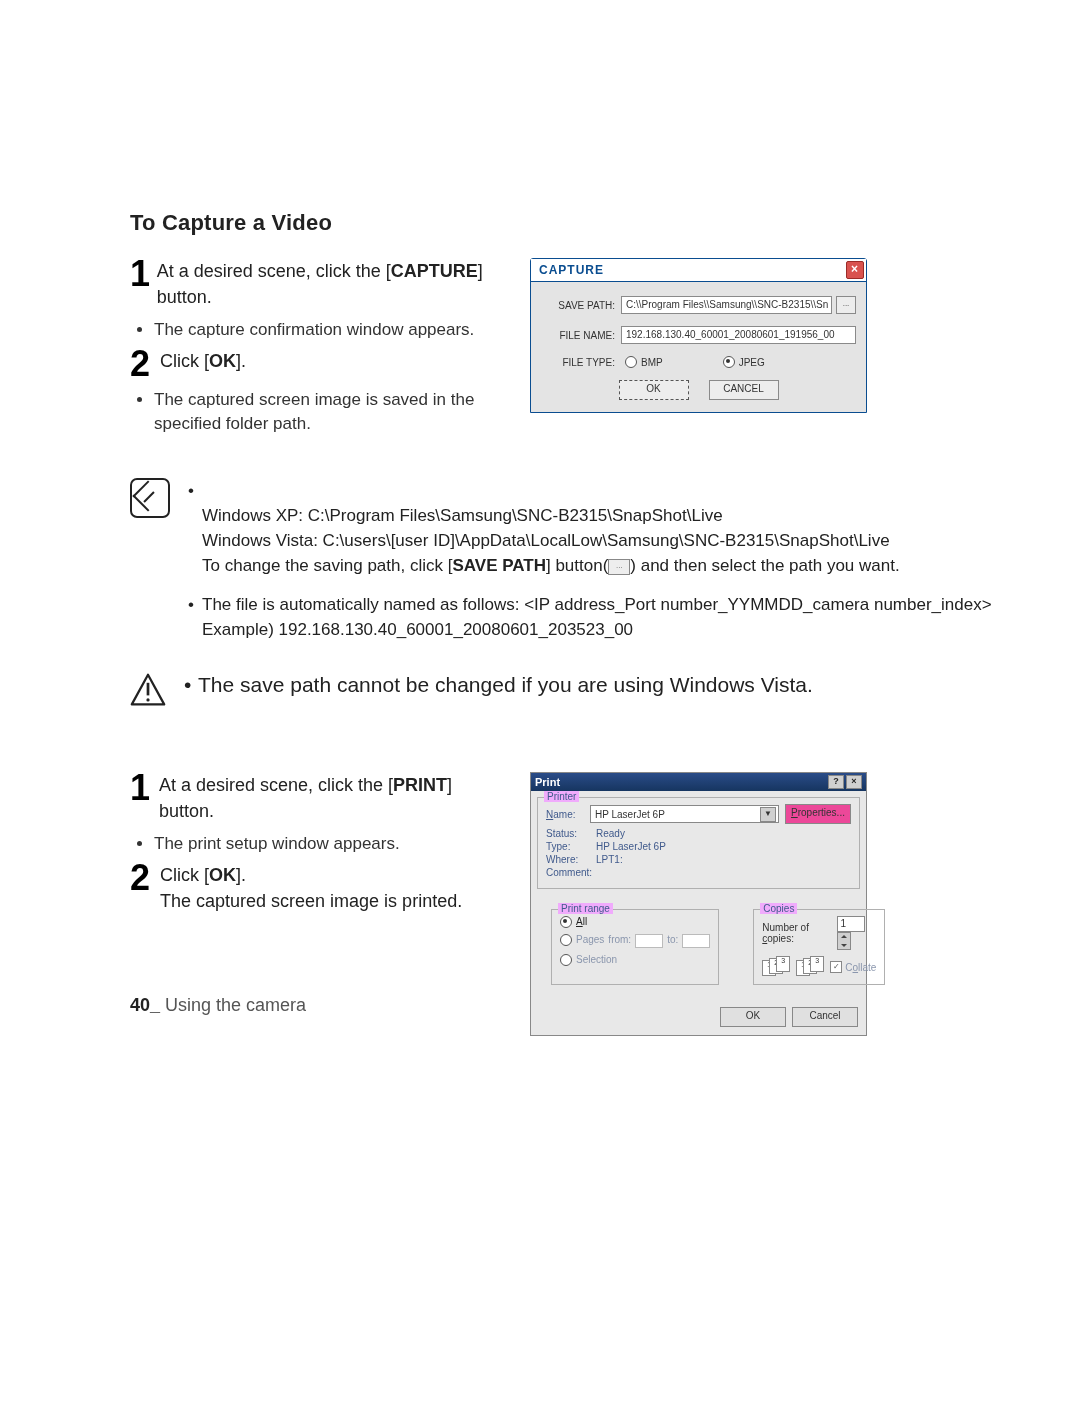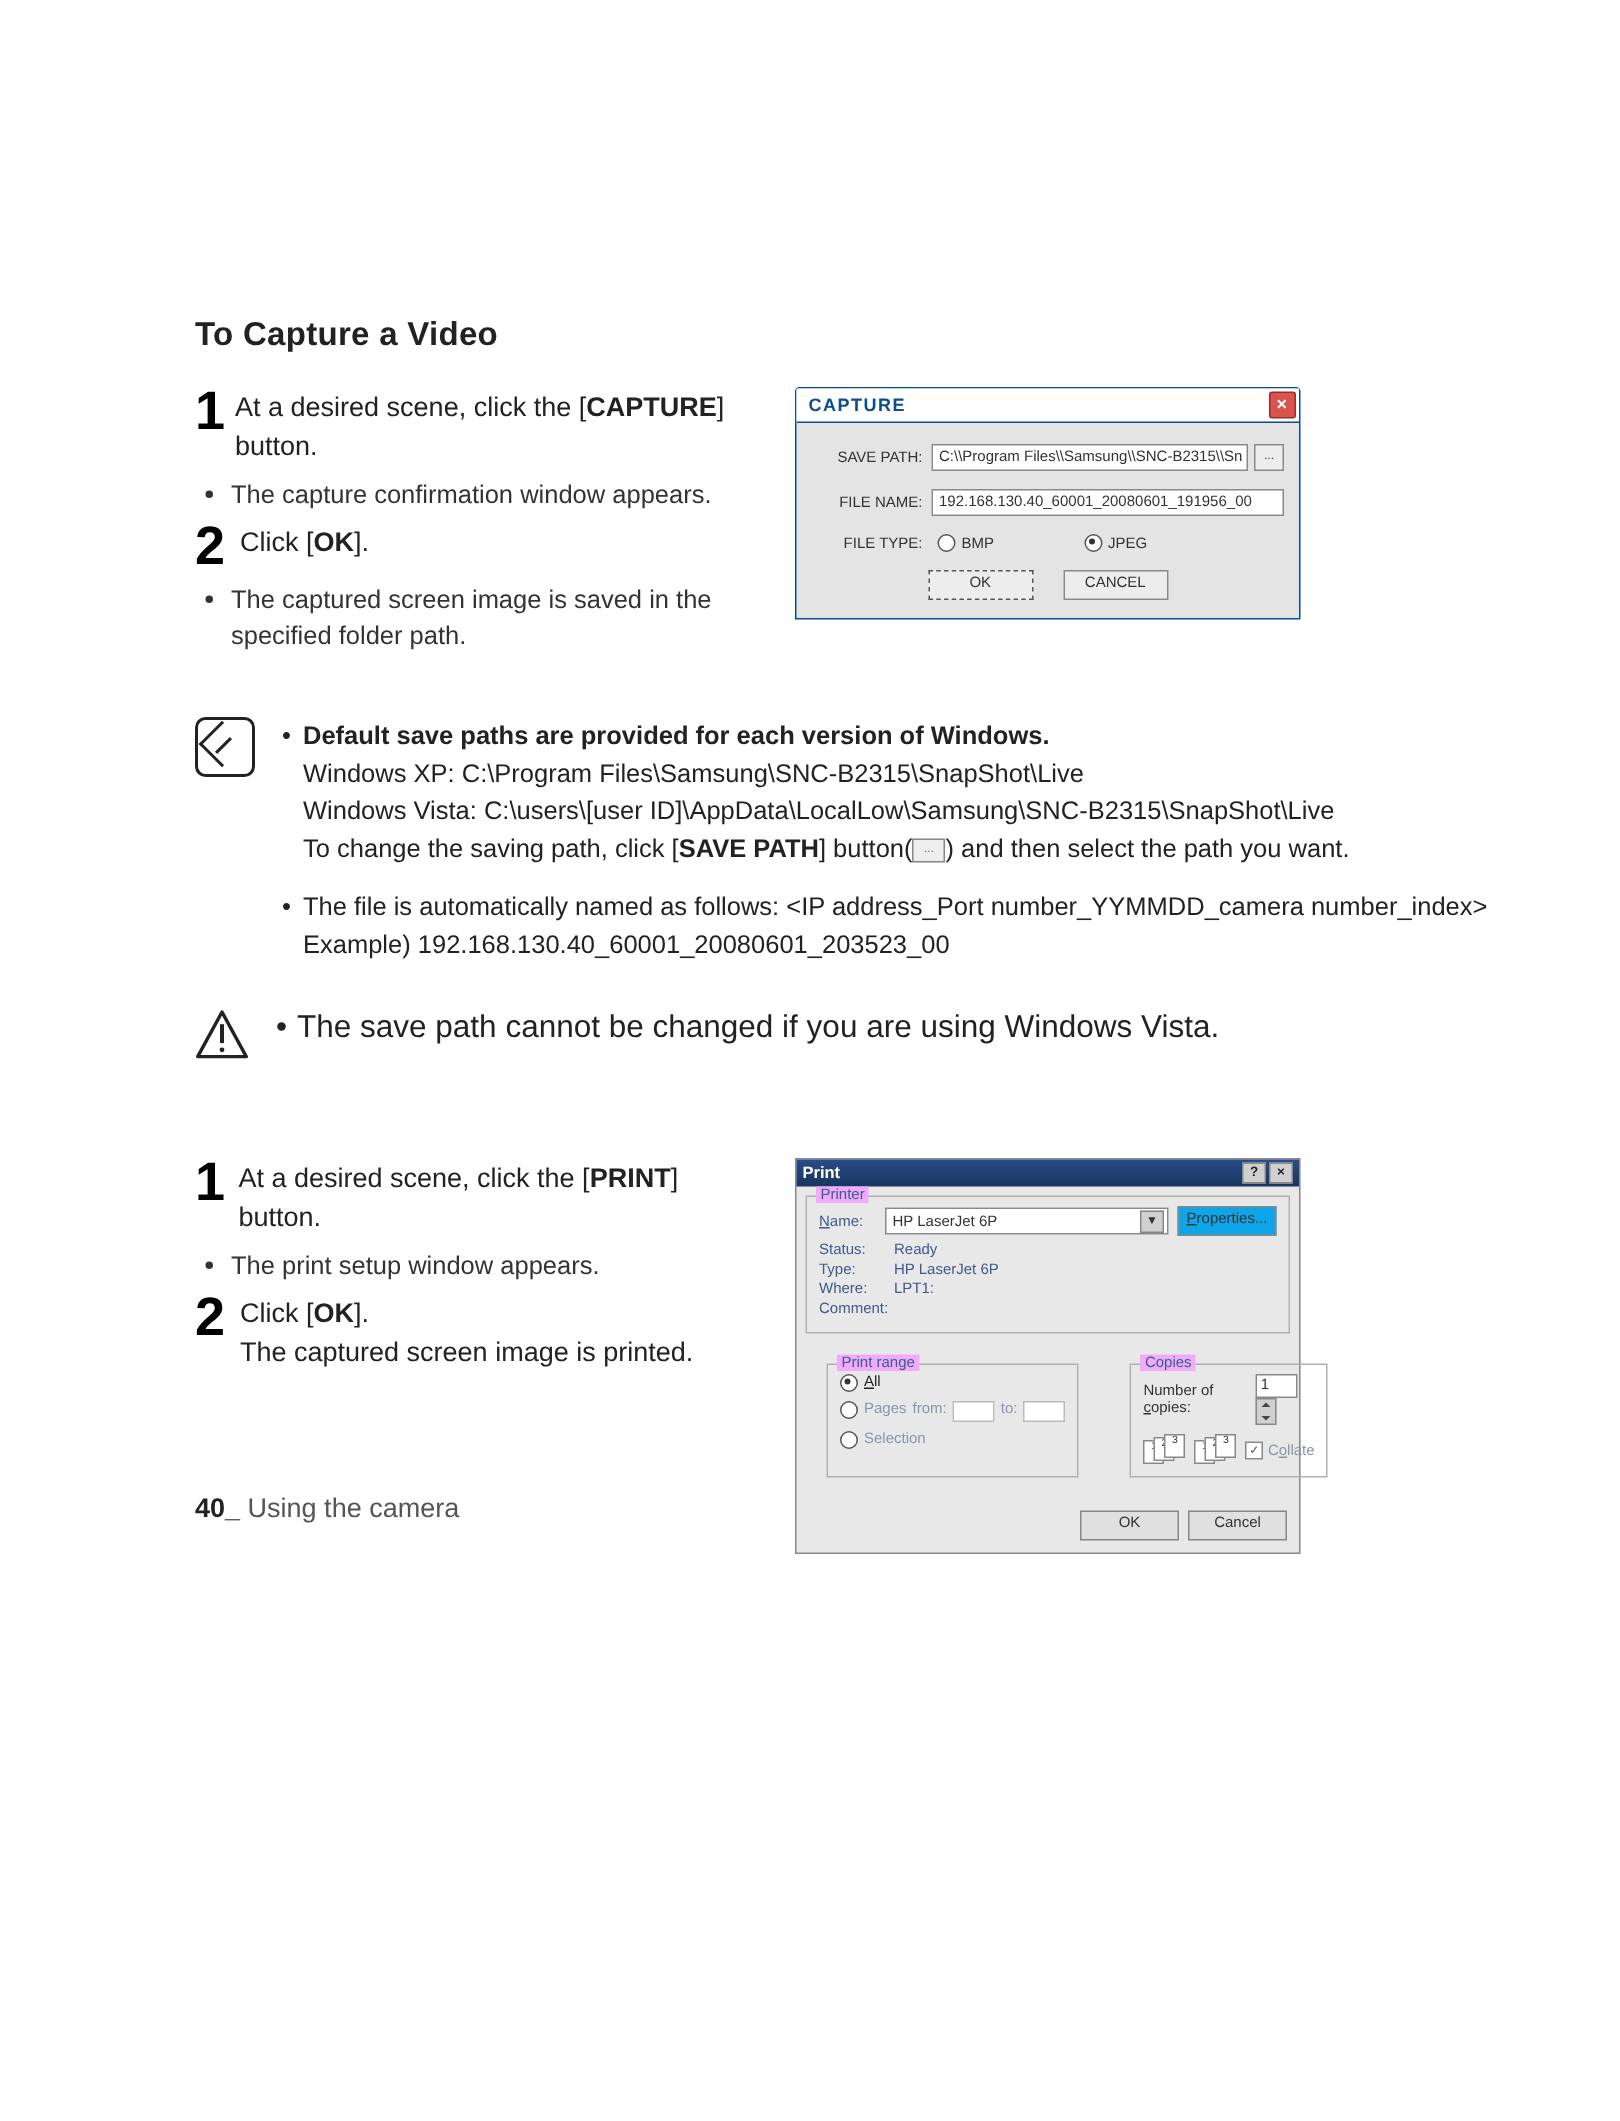--- a/index.html
+++ b/index.html
@@ -343,21 +343,21 @@
     border: 1px solid #888;
     text-align: center;
     line-height: 11px;
     font-size: 8px;
   }
   .pr-prop {
     margin-left: 6px;
     width: 64px;
     height: 18px;
     border: 1px solid #888;
-    background: #0ea5e9;
+    background: #ec4899;
     text-align: center;
     line-height: 16px;
     font-size: 10px;
   }
   .pr-info { color: #405a8c; display: flex; margin-bottom: 2px; }
   .pr-info .lab { width: 50px; }
   .pr-lower {
     display: flex;
     gap: 6px;
     margin: 0 6px;
@@ -524,21 +524,21 @@
         </div>
       </div>
     </div>
   </div>
 
   <div class="note-block">
     <div class="note-icon"></div>
     <div class="note-body">
       <ul>
         <li>
-          <span class="bold" style="font-weight:bold">Default save paths are provided for each version of Windows.</span><br>
+          <br>
           <span>Windows XP: C:\Program Files\Samsung\SNC-B2315\SnapShot\Live</span><br>
           <span>Windows Vista: C:\users\[user ID]\AppData\LocalLow\Samsung\SNC-B2315\SnapShot\Live</span><br>
           <span>To change the saving path, click [</span><span style="font-weight:bold">SAVE PATH</span><span>] button(</span><span class="small-browse">...</span><span>) and then select the path you want.</span>
         </li>
         <li>
           <span>The file is automatically named as follows: &lt;IP address_Port number_YYMMDD_camera number_index&gt;</span><br>
           <span>Example) 192.168.130.40_60001_20080601_203523_00</span>
         </li>
       </ul>
     </div>

